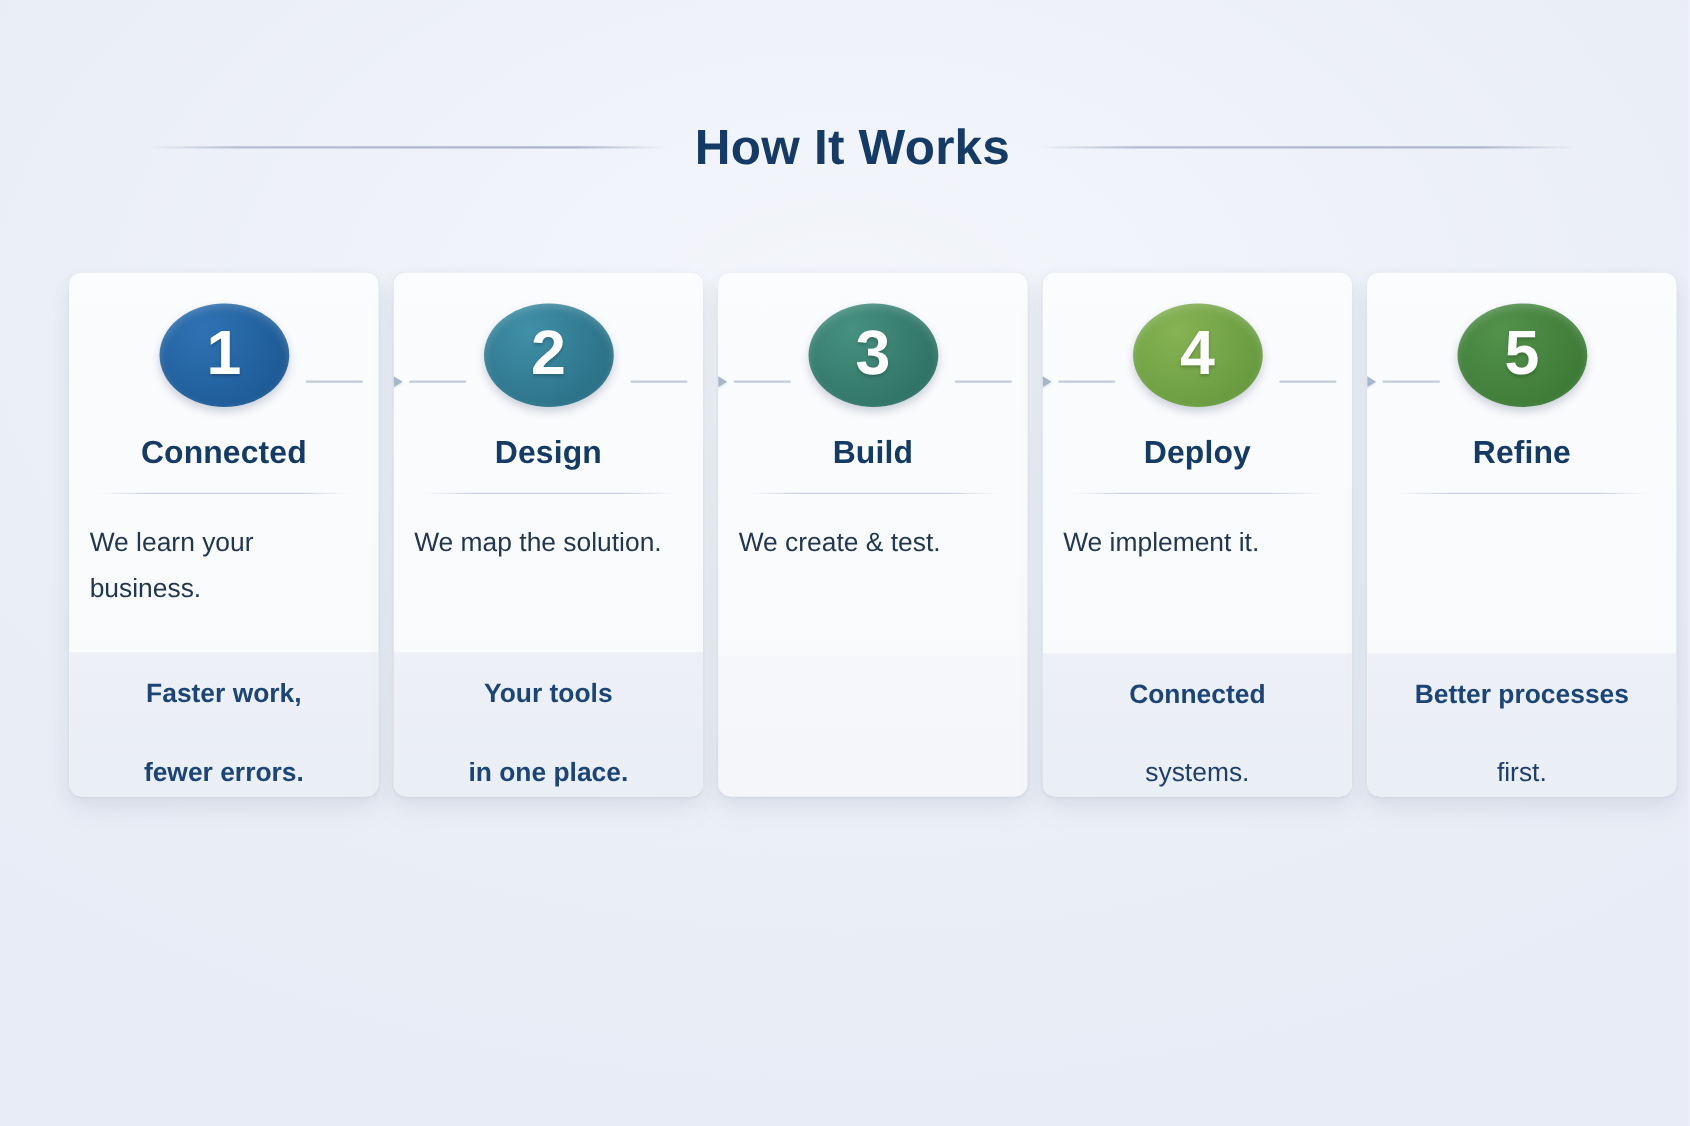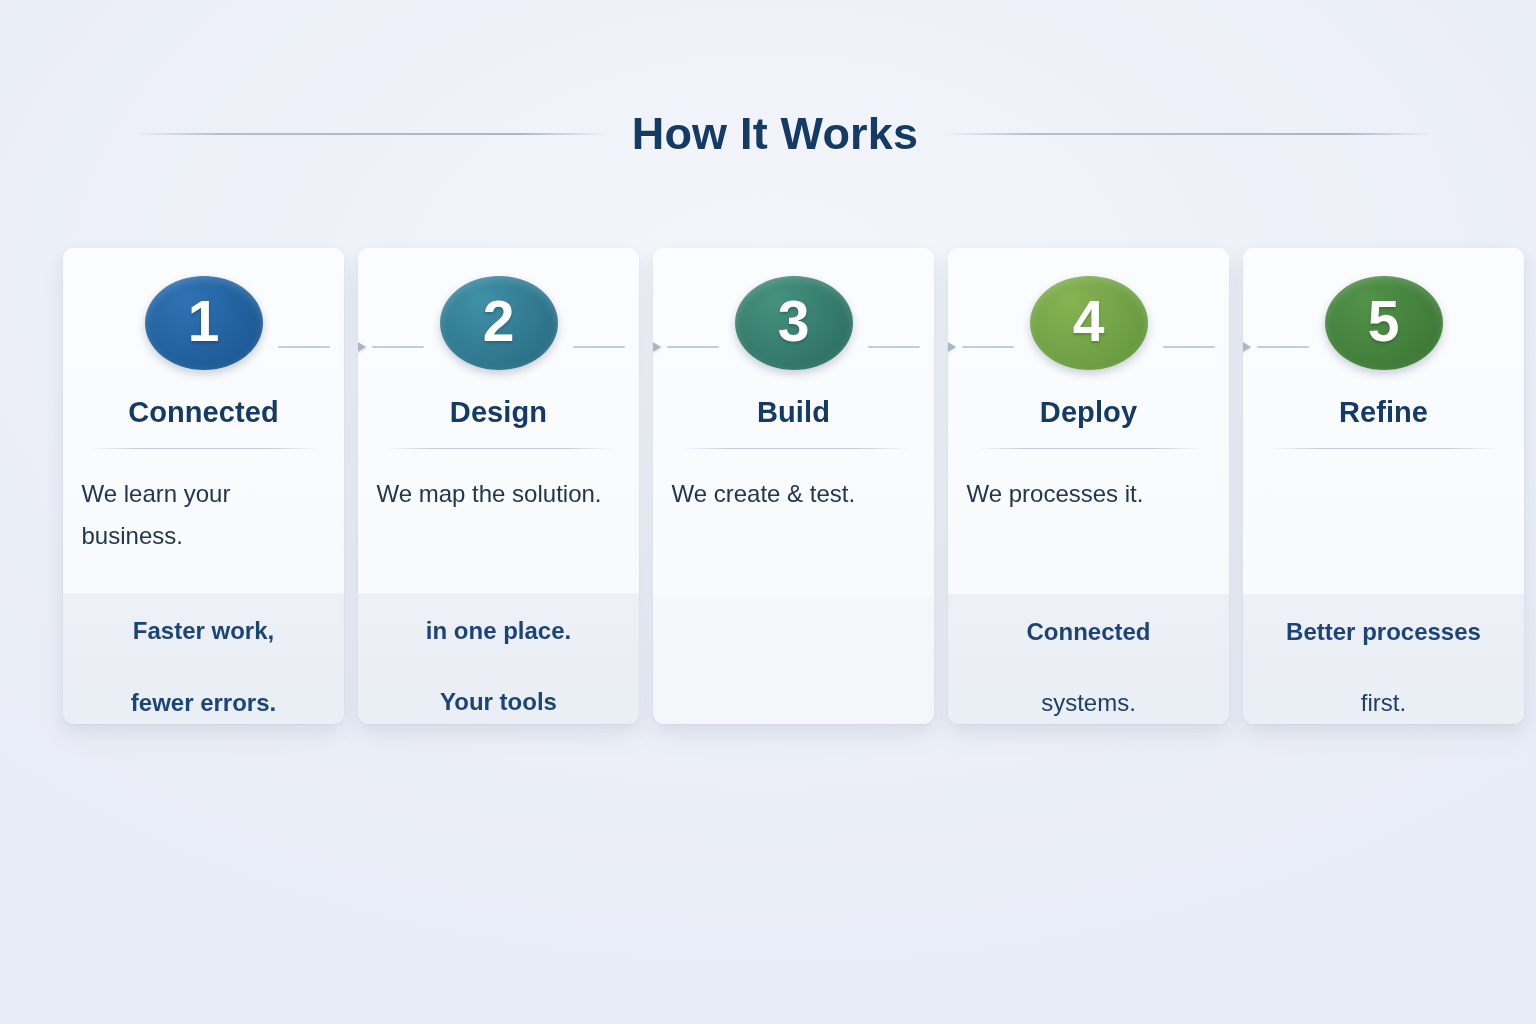--- a/index.html
+++ b/index.html
@@ -229,22 +229,22 @@
       <div class="lead-line out"></div>
       <div class="card-body">
         <div class="badge" style="background: radial-gradient(circle at 34% 26%, #3f90a8 0%, #2b7086 78%);">
           <span class="badge-num">2</span>
         </div>
         <div class="card-title">Design</div>
         <div class="card-divider"></div>
         <div class="card-desc">We map the solution.</div>
       </div>
       <div class="card-footer">
+        <div class="footer-strong">Your tools</div>
         <div class="footer-strong two-line">in one place.</div>
-        <div class="footer-strong">Your tools</div>
       </div>
     </div>
     <div class="card-gap"></div>
     <div class="step-card">
       <div class="connector">
         <div class="arrow-tri"></div>
       </div>
       <div class="lead-line in"></div>
       <div class="lead-line out"></div>
       <div class="card-body">
@@ -262,21 +262,21 @@
         <div class="arrow-tri"></div>
       </div>
       <div class="lead-line in"></div>
       <div class="lead-line out"></div>
       <div class="card-body">
         <div class="badge" style="background: radial-gradient(circle at 34% 26%, #86b353 0%, #679a3f 78%);">
           <span class="badge-num">4</span>
         </div>
         <div class="card-title">Deploy</div>
         <div class="card-divider"></div>
-        <div class="card-desc">We processes it.</div>
+        <div class="card-desc">We implement it.</div>
       </div>
       <div class="card-footer">
         <div class="footer-strong">Connected</div>
         <div class="footer-light">systems.</div>
       </div>
     </div>
     <div class="card-gap"></div>
     <div class="step-card">
       <div class="connector">
         <div class="arrow-tri"></div>

